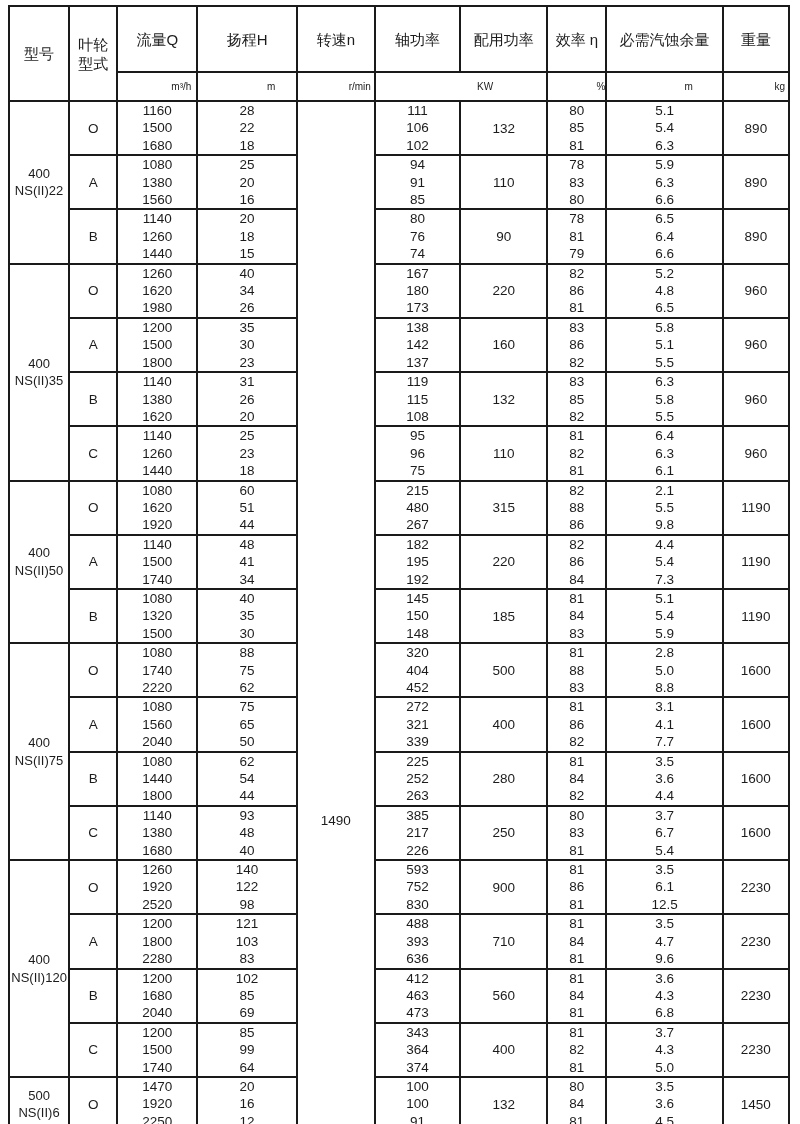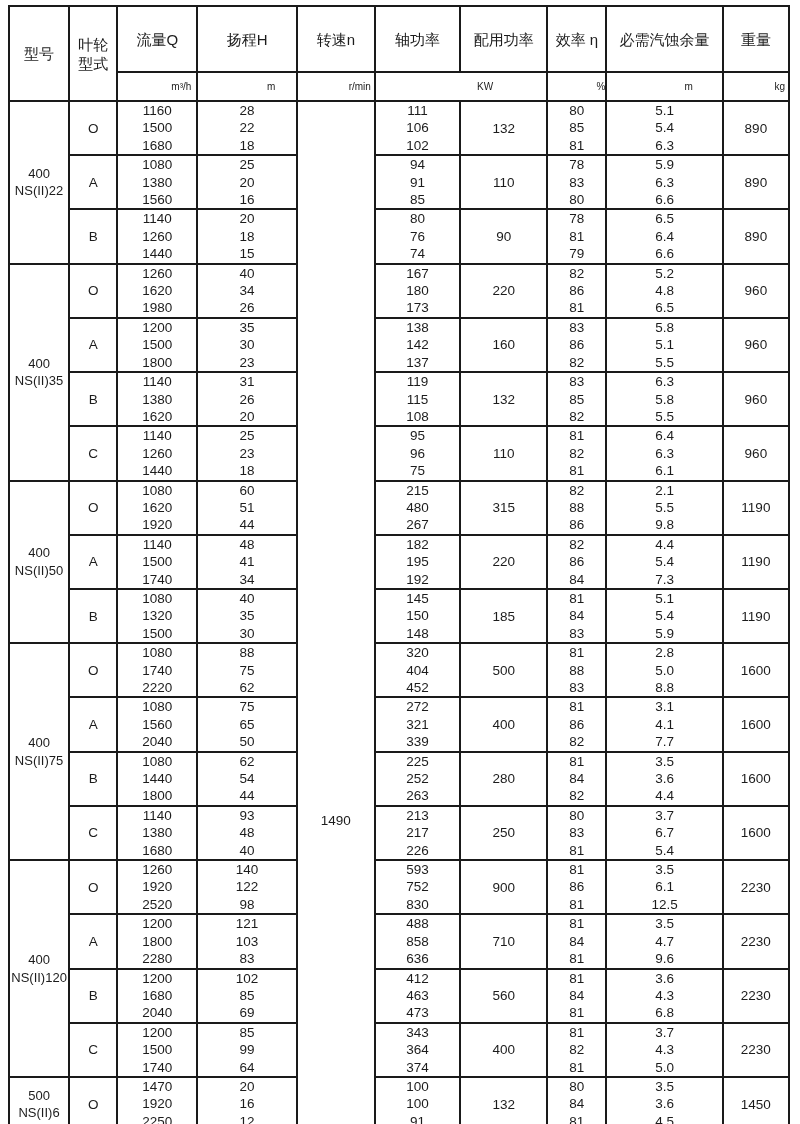--- a/index.html
+++ b/index.html
@@ -511,21 +511,21 @@
             <div>1140</div>
             <div>1380</div>
             <div>1680</div>
           </td>
           <td class="lines">
             <div>93</div>
             <div>48</div>
             <div>40</div>
           </td>
           <td class="lines">
-            <div>213</div>
+            <div>385</div>
             <div>217</div>
             <div>226</div>
           </td>
           <td class="single">250</td>
           <td class="lines">
             <div>80</div>
             <div>83</div>
             <div>81</div>
           </td>
           <td class="lines">
@@ -576,21 +576,21 @@
             <div>1800</div>
             <div>2280</div>
           </td>
           <td class="lines">
             <div>121</div>
             <div>103</div>
             <div>83</div>
           </td>
           <td class="lines">
             <div>488</div>
-            <div>858</div>
+            <div>393</div>
             <div>636</div>
           </td>
           <td class="single">710</td>
           <td class="lines">
             <div>81</div>
             <div>84</div>
             <div>81</div>
           </td>
           <td class="lines">
             <div>3.5</div>

